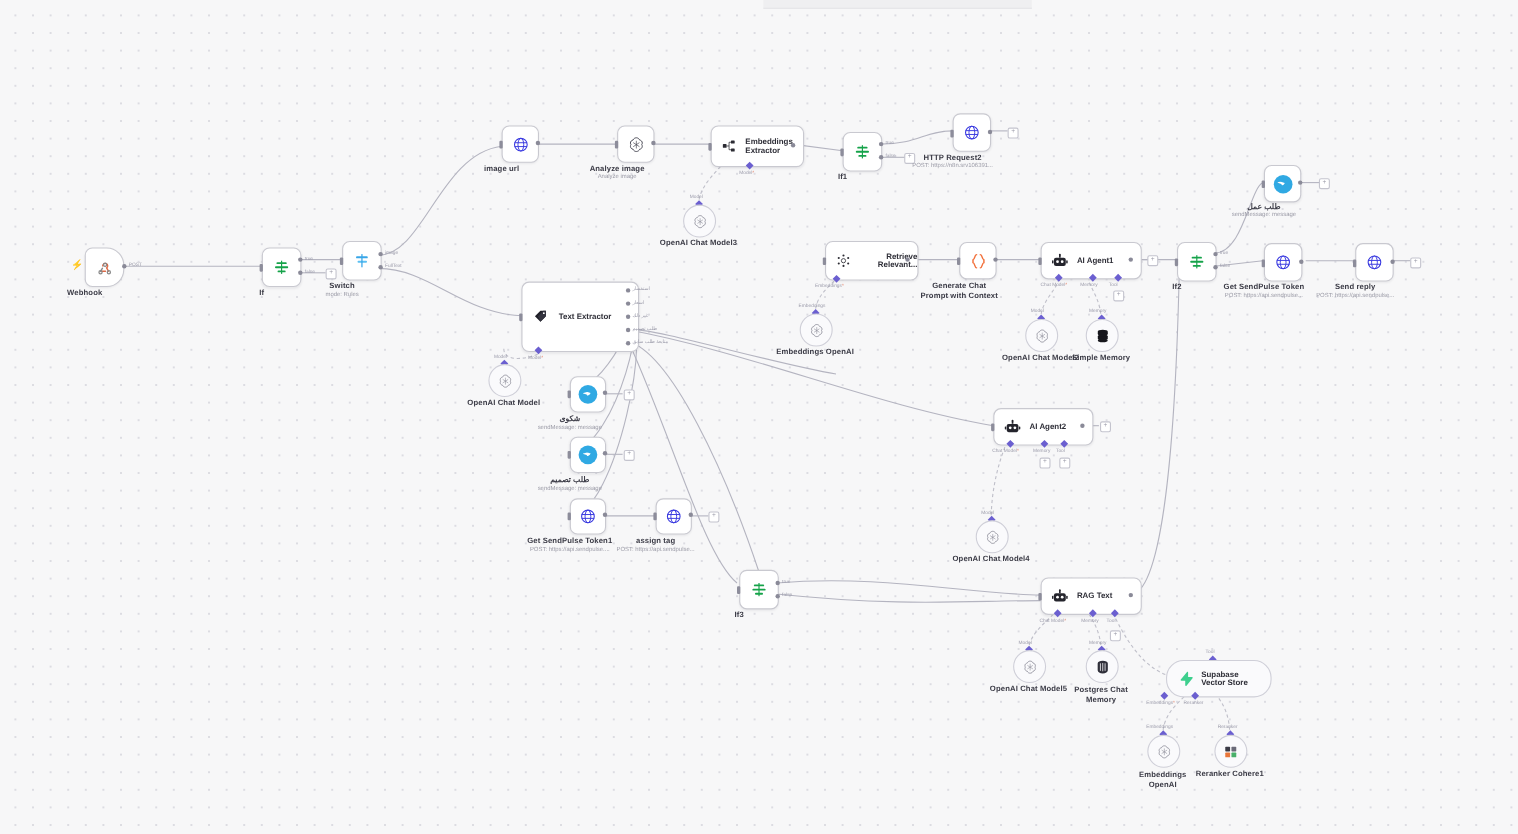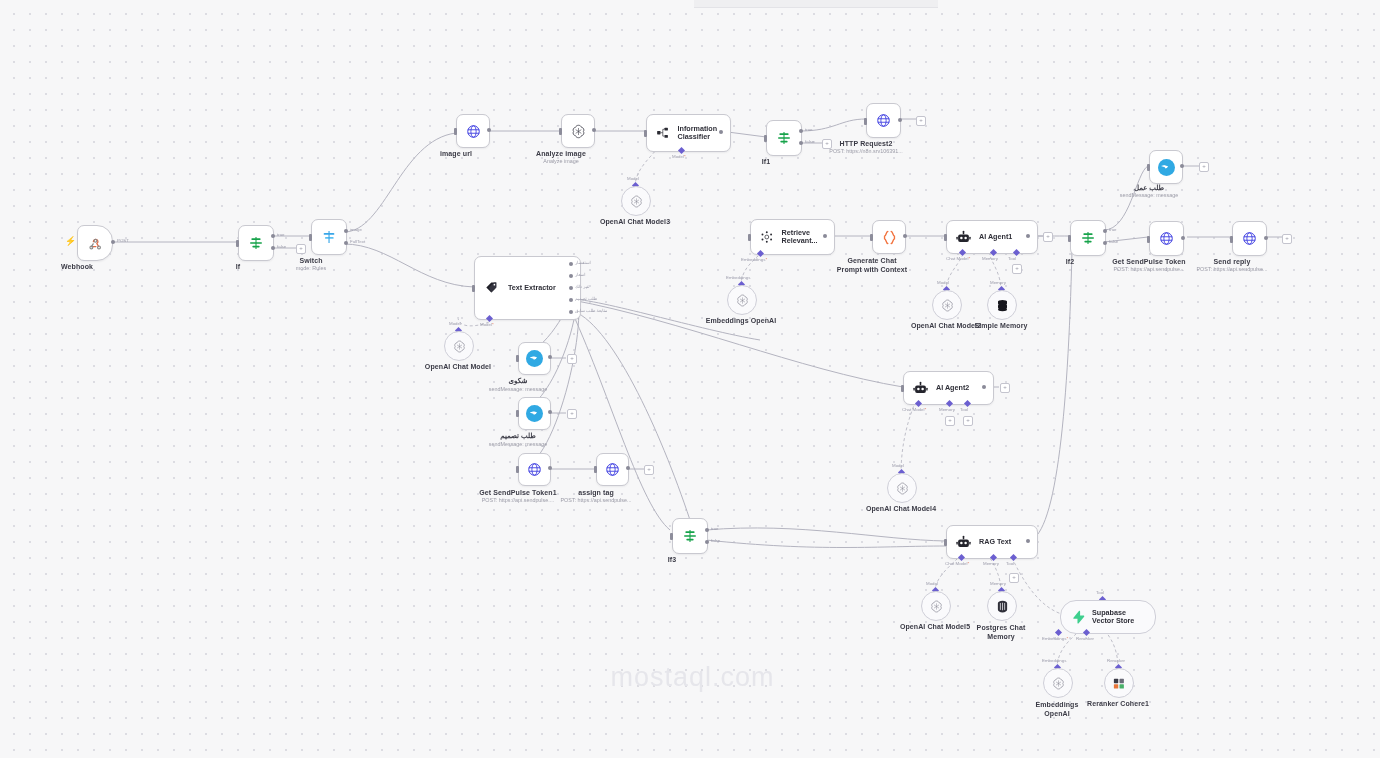--- a/index.html
+++ b/index.html
@@ -276,21 +276,21 @@
     </div>
 
     <div class="node" style="left:646px;top:114px;">
       <div class="nbox wide" style="width:74px;height:36px;">
         <svg class="ic" width="14" height="14" viewBox="0 0 24 24">
           <rect x="2" y="8.5" width="6" height="6" rx="1" fill="#2b2b33"></rect>
           <rect x="15" y="2.6" width="6" height="5" rx="1" fill="#2b2b33"></rect>
           <rect x="15" y="15.4" width="6" height="5" rx="1" fill="#2b2b33"></rect>
           <path d="M8 11.5h4v-6h3M12 11.5v6h3" stroke="#2b2b33" stroke-width="1.2" fill="none"></path>
         </svg>
-        <div class="ntitle two">Information Classifier</div>
+        <div class="ntitle two">Embeddings Extractor</div>
       </div>
       <div class="port in" style="left:-2px;top:16px;"></div>
       <div class="port" style="left:73px;top:16px;"></div>
       <div class="sport" style="left:33px;top:34px;"></div>
       <div class="splabel" style="left:26px;top:40px;">
         <span>Model</span><span class="req">*</span>
       </div>
 
     </div>
 
@@ -424,21 +424,21 @@
         </svg>
       </div>
       <div class="port in" style="left:-2px;top:13px;"></div>
       <div class="port" style="left:30px;top:13px;"></div>
       <div class="plus" style="left:48px;top:12px;">+</div>
       <div class="nlabel" style="top:36px;">assign tag</div>
       <div class="nsub" style="top:44px;">POST: https://api.sendpulse...</div>
     </div>
 
     <div class="node" style="left:750px;top:219px;">
-      <div class="nbox wide" style="width:74px;height:34px;">
+      <div class="nbox wide" style="width:74px;height:34px;text-align:right;">
         <svg class="ic" width="14" height="14" viewBox="0 0 24 24">
           <circle cx="12" cy="12" r="3.4" fill="none" stroke="#2b2b33" stroke-width="1.3"></circle>
           <circle cx="12" cy="3.6" r="1.7" fill="#2b2b33"></circle>
           <circle cx="12" cy="20.4" r="1.7" fill="#2b2b33"></circle>
           <circle cx="4.4" cy="7.6" r="1.7" fill="#2b2b33"></circle>
           <circle cx="19.6" cy="7.6" r="1.7" fill="#2b2b33"></circle>
           <circle cx="4.4" cy="16.4" r="1.7" fill="#2b2b33"></circle>
           <circle cx="19.6" cy="16.4" r="1.7" fill="#2b2b33"></circle>
         </svg>
         <div class="ntitle two">Retrieve Relevant...</div>
@@ -736,16 +736,15 @@
           <rect x="3" y="13" width="7" height="7" rx="1" fill="#e8763a"></rect>
           <rect x="12" y="13" width="7" height="7" rx="1" fill="#49b06a"></rect>
         </svg>
       </div>
       <div class="nlabel" style="top:32px;left:14px;">Reranker Cohere1</div>
     </div>
 
   </div>
 
   <div class="watermark">
-    <div class="wm-en">mostaql.com</div>
   </div>
 
 </div>
 
 </body></html>

